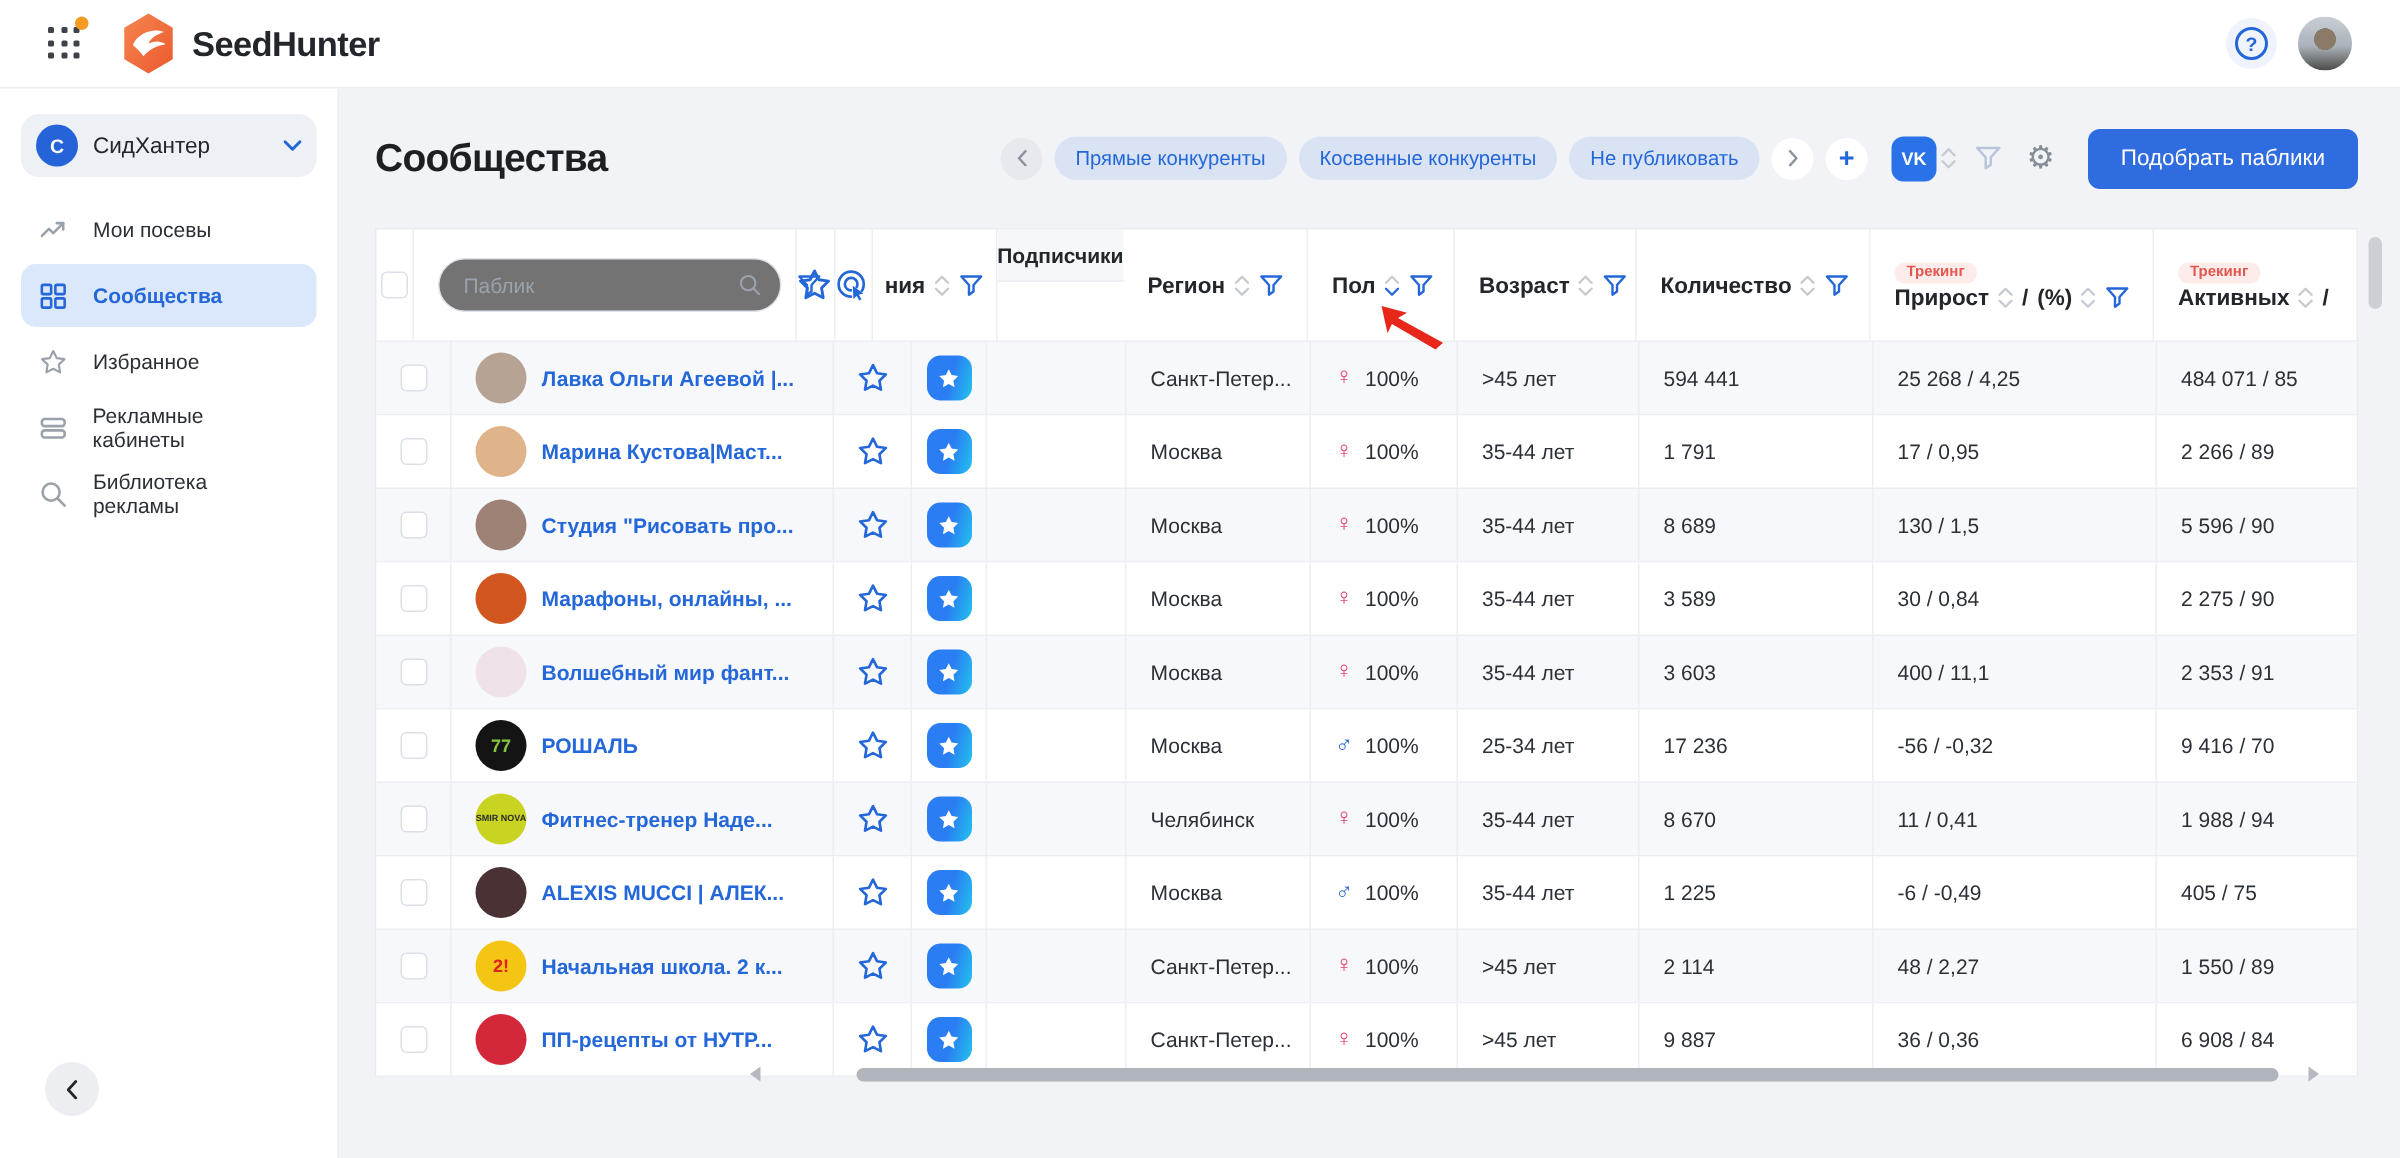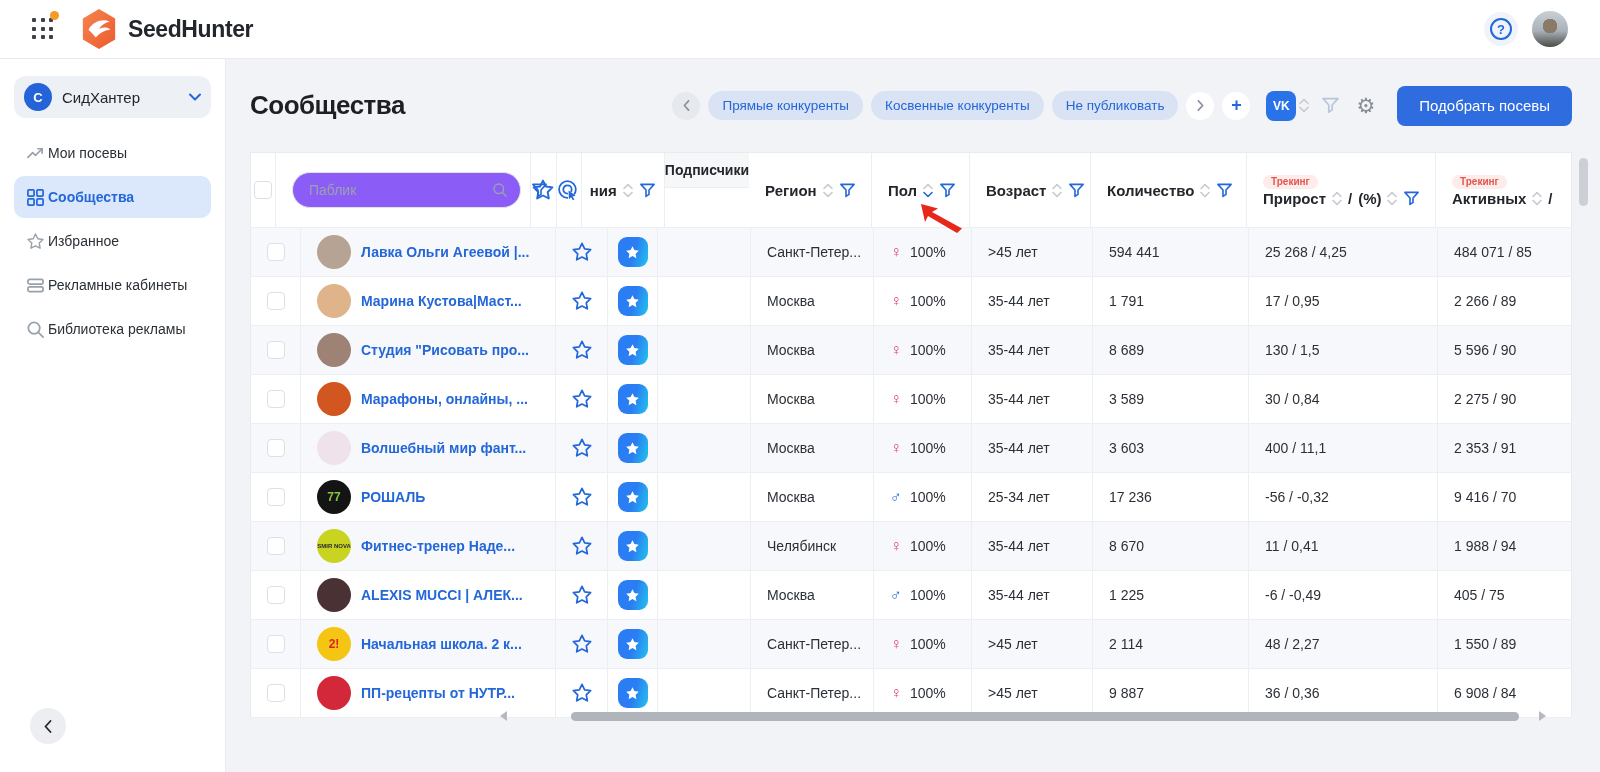--- a/index.html
+++ b/index.html
@@ -28,21 +28,21 @@
                 linear-gradient(180deg,#c9cfd5 0%,#a9b2ba 55%,#4b4a47 100%); }
   
   .sidebar { position:fixed; top:59px; left:0; bottom:0; width:226px; background:#fff;
     border-right:1px solid #e9ebef; padding:17px 14px; z-index:10; }
   .workspace { height:42px; background:#edf0f5; border-radius:12px; display:flex; align-items:center;
     gap:10px; padding:0 10px; margin-bottom:14px; cursor:pointer; }
   .ws-avatar { width:28px; height:28px; border-radius:50%; background:#2563d9; color:#fff;
     font-size:13px; font-weight:bold; display:flex; align-items:center; justify-content:center; }
   .ws-name { font-size:15px; color:#23262b; }
   .ws-chevron { margin-left:auto; display:flex; color:var(--accent); }
-  .nav-item { height:42px; border-radius:10px; display:flex; align-items:center; gap:2px;
+  .nav-item { height:42px; border-radius:10px; display:flex; align-items:center; gap:16px;
     padding:0 12px; font-size:14px; color:#2b3036; cursor:pointer; margin-bottom:2px; }
   .nav-item .nicon { width:20px; display:flex; color:#99a1ab; }
   .nav-item.active { background:var(--active_nav_bg); color:var(--accent); font-weight:bold; }
   .nav-item.active .nicon { color:var(--accent); }
   .collapse-btn { position:fixed; left:30px; bottom:28px; width:36px; height:36px; border-radius:50%;
     background:#eceef2; border:none; cursor:pointer; display:flex; align-items:center; justify-content:center; z-index:11; color:#23262b; }
   
   main { position:absolute; top:59px; left:226px; width:1374px; bottom:0; background:#f2f3f6; }
   .page-head { height:93px; display:flex; align-items:center; padding:0 28px 0 24px; }
   h1 { margin:0; font-size:26px; font-weight:bold; color:#1c1f24; letter-spacing:-0.5px; }
@@ -78,21 +78,21 @@
   .right-group { flex:1; display:flex; flex-direction:row; border-right:none; }
   .group-row { height:35px; background:#f6f7f9; border-bottom:1px solid #eceef1;
     display:flex; align-items:center; justify-content:center; font-size:14px; font-weight:bold; color:#23262b; }
   .cols-row { flex:1; display:flex; }
   .ccell { display:flex; align-items:center; gap:6px; padding:0 10px 0 16px;
     font-size:15px; font-weight:bold; color:#23262b; }
   .ccell.stacked { flex-direction:column; align-items:flex-start; justify-content:center; gap:1px; padding-top:2px;text-align:right; }
   .ccell .line { display:flex; align-items:center; gap:6px; }
   .track-badge { background:var(--tracking_bg); color:var(--tracking_text); font-size:10px;
     padding:1px 8px 2px; border-radius:8px; font-weight:bold; }
-  .search-box { flex:1; height:36px; border:1px solid #dfe3ea; border-radius:18px; background:#8b5cf6;
+  .search-box { flex:1; height:36px; border:1px solid #dfe3ea; border-radius:18px; background:#737373;
     display:flex; align-items:center; padding:0 12px 0 14px; }
   .search-box input { border:none; outline:none; flex:1; min-width:0; font-size:14px; color:#23262b;
     font-family:inherit; background:transparent; }
   .search-box input::placeholder { color:#9aa2ac; }
   .sort { flex:none; }
   .sort path { stroke:#c6cad1; stroke-width:1.6; fill:none; stroke-linecap:round; stroke-linejoin:round; }
   .sort.down-active path.down { stroke:var(--accent); }
   .funnel { color:var(--accent); display:flex; }
   .checkbox { width:18px; height:18px; border:1.5px solid #dbe0e8; border-radius:4px; background:#fff; cursor:pointer; }
   .tr { display:flex; height:49px; border-bottom:1px solid #eceef1; background:#fff; }
@@ -258,21 +258,21 @@
           </svg>
       </span>
       <button class="icon-btn funnel-muted">
         <svg width="19" height="19" viewBox="0 0 18 18">
             <path d="M2 2.5 h14 l-5.4 6 v4.6 l-3.2 2.2 v-6.8 z" fill="none" stroke="currentColor" stroke-width="1.6" stroke-linejoin="round"></path>
           </svg>
       </button>
       <button class="icon-btn">
         <span class="gear">⚙</span>
       </button>
-      <button class="primary-btn">Подобрать посевы</button>
+      <button class="primary-btn">Подобрать паблики</button>
     </div>
   </div>
 
   <div class="table-wrap">
     <div class="thead">
       <div class="hcell c-cb">
           <span class="checkbox"></span>
         </div>
       <div class="hcell c-name">
         <span class="search-box">

